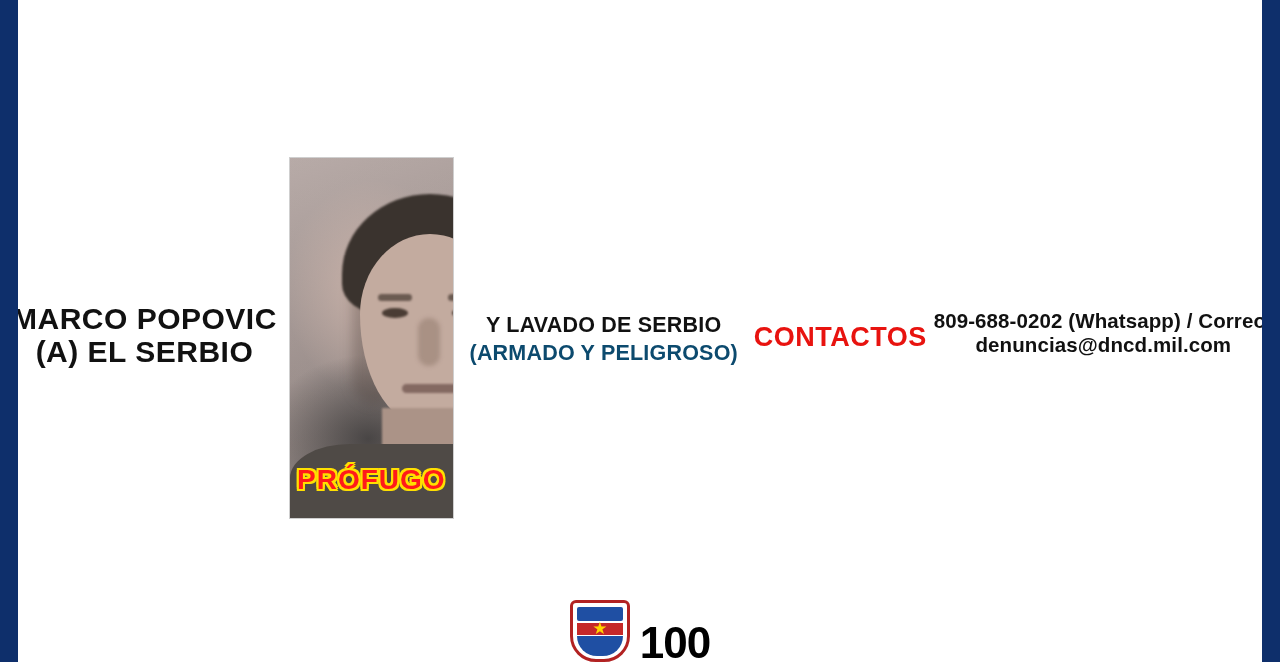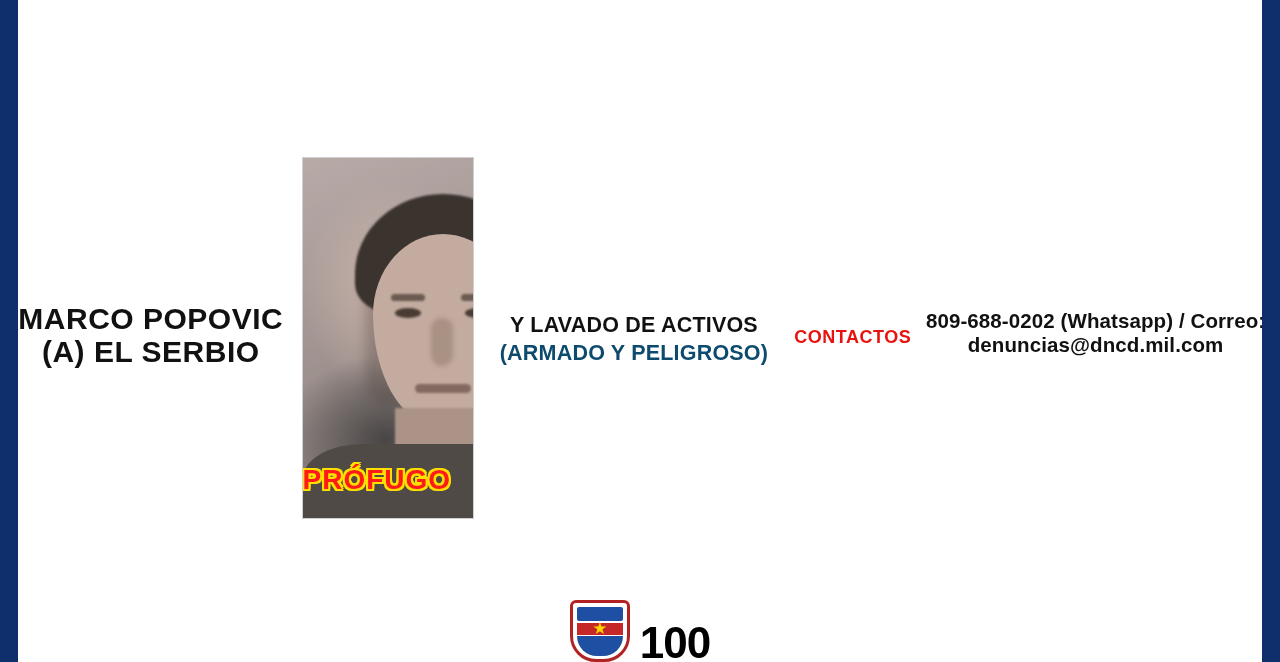--- a/index.html
+++ b/index.html
@@ -140,21 +140,21 @@
     left: 0; top: 286px;
     width: 277px; height: 74px;
     background: #4f4a46;
     border-radius: 60px 60px 0 0 / 34px 34px 0 0;
     filter: blur(0.6px);
   }
   .profugo {
     position: absolute;
     left: 0; right: 0;
     bottom: 22px;
-    text-align: left;
+    text-align: center;
     font-size: 28px;
     font-weight: bold;
     letter-spacing: 1px;
     color: #ff1a1a;
     text-shadow:
       -2px -2px 0 #ffe000, 2px -2px 0 #ffe000,
       -2px 2px 0 #ffe000, 2px 2px 0 #ffe000,
        0 -2px 0 #ffe000, 0 2px 0 #ffe000,
       -2px 0 0 #ffe000, 2px 0 0 #ffe000;
   }
@@ -167,21 +167,21 @@
     color: #111111;
     line-height: 1.28;
     letter-spacing: 0.2px;
   }
   .charge .danger {
     color: #0c4a6e;
   }
 
   .contacts-title {
     margin-top: 12px;
-    font-size: 18px;
+    font-size: 27px;
     font-weight: bold;
     color: #e8130f;
     letter-spacing: 0.5px;
   }
   .contact-line {
     margin-top: 4px;
     font-size: 20.5px;
     font-weight: bold;
     color: #111111;
     letter-spacing: 0.1px;
@@ -265,21 +265,21 @@
     <div class="ph-eye r"></div>
     <div class="ph-nose"></div>
     <div class="ph-mouth"></div>
     <div class="ph-neck"></div>
     <div class="ph-shirt"></div>
     <div class="profugo">PRÓFUGO</div>
   </div>
 
   <div class="charge">
     <div>
-      <span>Y LAVADO DE ACTIVOS</span>
+      <span>Y LAVADO DE SERBIO</span>
       <span class="danger">(ARMADO Y PELIGROSO)</span>
     </div>
   </div>
 
   <div class="contacts-title">CONTACTOS</div>
   <div class="contact-line">809-688-0202 (Whatsapp) / Correo: denuncias@dncd.mil.com</div>
 
   <div class="footer-logos">
     <div class="shield">
       <div class="band-top"></div>

